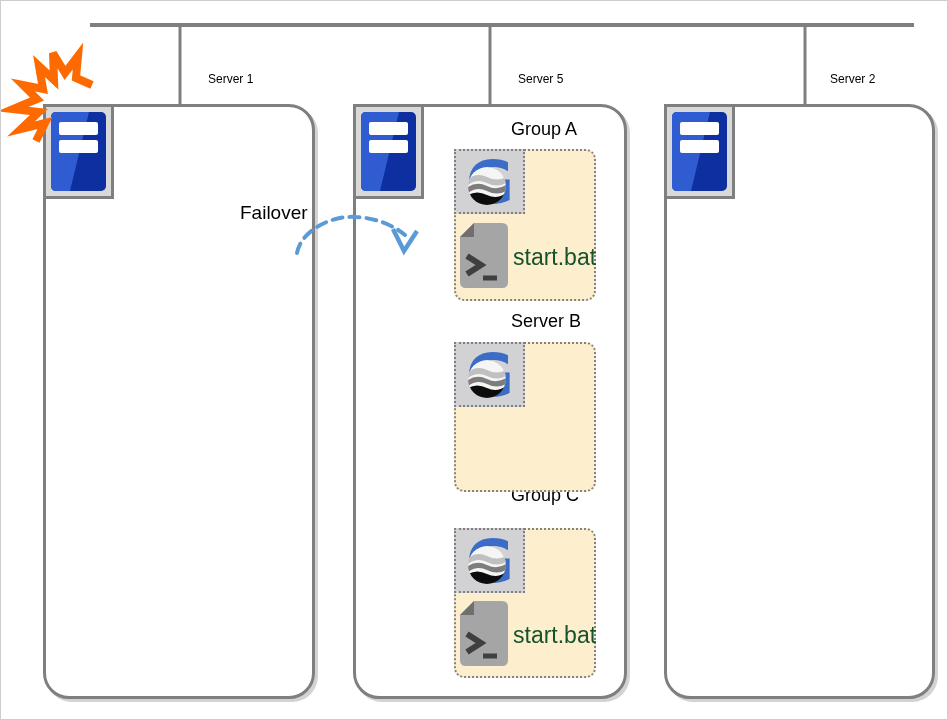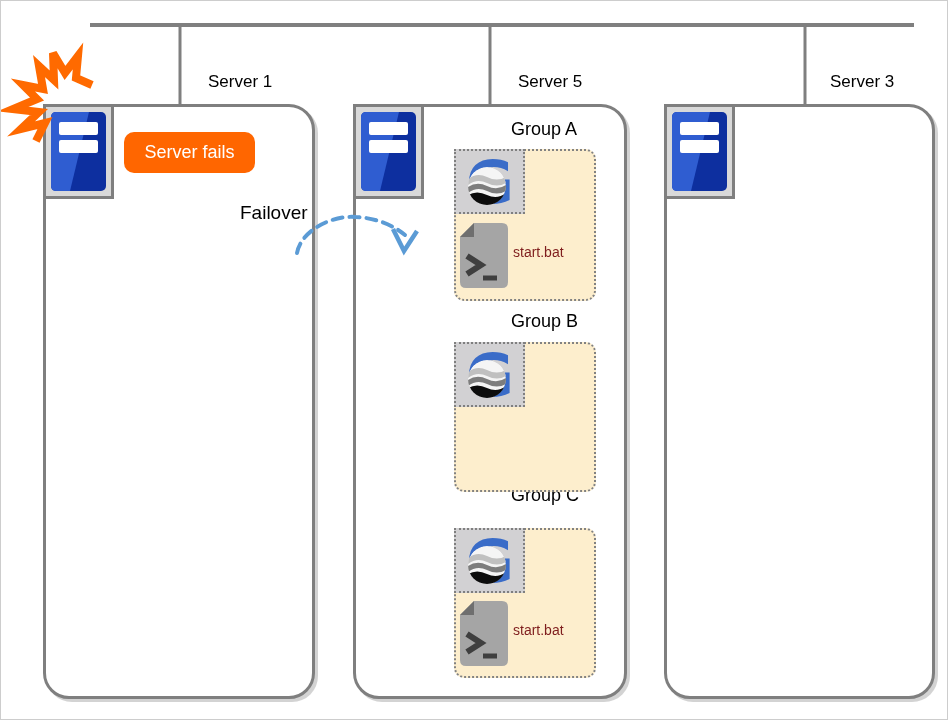--- a/index.html
+++ b/index.html
@@ -4,21 +4,21 @@
 <style>
   html,body{margin:0;padding:0;background:#ffffff;font-family:"Liberation Sans",sans-serif;}
   #canvas{position:relative;width:948px;height:720px;background:#ffffff;border:1px solid #cdcdcd;box-sizing:border-box;overflow:hidden;}
   .layer{position:absolute;left:0;top:0;pointer-events:none;}
   
   .server-box{position:absolute;top:103px;height:595px;background:#ffffff;border:3px solid #7f7f7f;border-radius:26px;box-sizing:border-box;box-shadow:3px 3px 0 rgba(130,130,130,0.35);z-index:1;}
   #server-box-1{left:42px;width:272px;}
   #server-box-2{left:352px;width:274px;}
   #server-box-3{left:663px;width:271px;}
   
-  .server-label{position:absolute;top:71px;font-size:17px;color:#000;white-space:nowrap;z-index:2;}
+  .server-label{position:absolute;top:71px;font-size:12px;color:#000;white-space:nowrap;z-index:2;}
   #server-label-1{left:207px;}
   #server-label-2{left:517px;}
   #server-label-3{left:829px;}
   
   .server-tile{position:absolute;top:103px;width:71px;height:95px;background:#d9d9d9;border:3px solid #7f7f7f;box-sizing:border-box;display:flex;align-items:center;justify-content:center;z-index:3;}
   #server-tile-1{left:42px;}
   #server-tile-2{left:352px;}
   #server-tile-3{left:663px;}
   
   #fail-badge{position:absolute;left:123px;top:131px;width:131px;height:41px;background:#ff6600;border-radius:10px;color:#fff;font-size:18px;display:flex;align-items:center;justify-content:center;z-index:4;}
@@ -33,42 +33,42 @@
   #group-box-a{top:148px;height:152px;}
   #group-box-b{top:341px;height:150px;}
   #group-box-c{top:527px;height:150px;}
   .app-tile{position:absolute;left:453px;width:71px;height:65px;background:#d2d1d3;border:2px dotted #7f7f7f;box-sizing:border-box;display:flex;align-items:center;justify-content:center;z-index:3;}
   #app-tile-a{top:148px;}
   #app-tile-b{top:341px;}
   #app-tile-c{top:527px;}
   .doc-icon{position:absolute;left:459px;z-index:3;}
   #doc-icon-a{top:222px;}
   #doc-icon-c{top:600px;}
-  .script-label{position:absolute;left:512px;font-size:14px;color:#7f1d1d;white-space:nowrap;z-index:3;}
+  .script-label{position:absolute;left:512px;font-size:23px;color:#14532d;white-space:nowrap;z-index:3;}
   #script-label-a{top:243px;}
   #script-label-c{top:621px;}
   
   #overlay{z-index:10;}
   #bg-lines{z-index:0;}
 </style>
 </head>
 <body>
 
 <div id="canvas">
 
   <svg id="bg-lines" class="layer" width="948" height="720">
     <line x1="89" y1="24" x2="913" y2="24" stroke="#7f7f7f" stroke-width="4"></line>
     <line x1="179" y1="24" x2="179" y2="104" stroke="#7f7f7f" stroke-width="3"></line>
     <line x1="489" y1="24" x2="489" y2="104" stroke="#7f7f7f" stroke-width="3"></line>
     <line x1="804" y1="24" x2="804" y2="104" stroke="#7f7f7f" stroke-width="3"></line>
   </svg>
 
   <div class="server-label" id="server-label-1">Server 1</div>
   <div class="server-label" id="server-label-2">Server 5</div>
-  <div class="server-label" id="server-label-3">Server 3</div>
+  <div class="server-label" id="server-label-3">Server 2</div>
 
   <div class="server-box" id="server-box-1"></div>
   <div class="server-box" id="server-box-2"></div>
   <div class="server-box" id="server-box-3"></div>
 
   <div class="server-tile" id="server-tile-1">
     <svg width="55" height="79" viewBox="0 0 55 79">
       <rect x="0" y="0" width="55" height="79" rx="5" fill="#0d2f9f"></rect>
       <path d="M5,0 H38 L19,79 H5 Q0,79 0,74 V5 Q0,0 5,0 Z" fill="#2f5dd1"></path>
       <rect x="8" y="10" width="39" height="13" rx="2" fill="#ffffff"></rect>
@@ -85,27 +85,24 @@
   </div>
   <div class="server-tile" id="server-tile-3">
     <svg width="55" height="79" viewBox="0 0 55 79">
       <rect x="0" y="0" width="55" height="79" rx="5" fill="#0d2f9f"></rect>
       <path d="M5,0 H38 L19,79 H5 Q0,79 0,74 V5 Q0,0 5,0 Z" fill="#2f5dd1"></path>
       <rect x="8" y="10" width="39" height="13" rx="2" fill="#ffffff"></rect>
       <rect x="8" y="28" width="39" height="13" rx="2" fill="#ffffff"></rect>
     </svg>
   </div>
 
-  <div id="fail-badge">
-    <span>Server fails</span>
-  </div>
   <div id="failover-label">Failover</div>
 
   <div class="group-label" id="group-label-a">Group A</div>
-  <div class="group-label" id="group-label-b">Group B</div>
+  <div class="group-label" id="group-label-b">Server B</div>
   <div class="group-label" id="group-label-c">Group C</div>
 
   <div class="group-box" id="group-box-a"></div>
   <div class="group-box" id="group-box-b"></div>
   <div class="group-box" id="group-box-c"></div>
 
   <div class="app-tile" id="app-tile-a">
     <svg width="54" height="56" viewBox="0 0 54 56">
       <text x="27" y="49" font-size="58" font-weight="bold" fill="#3a6cc8" text-anchor="middle" font-family="DejaVu Sans, sans-serif">G</text>
       <clipPath id="sphA">

